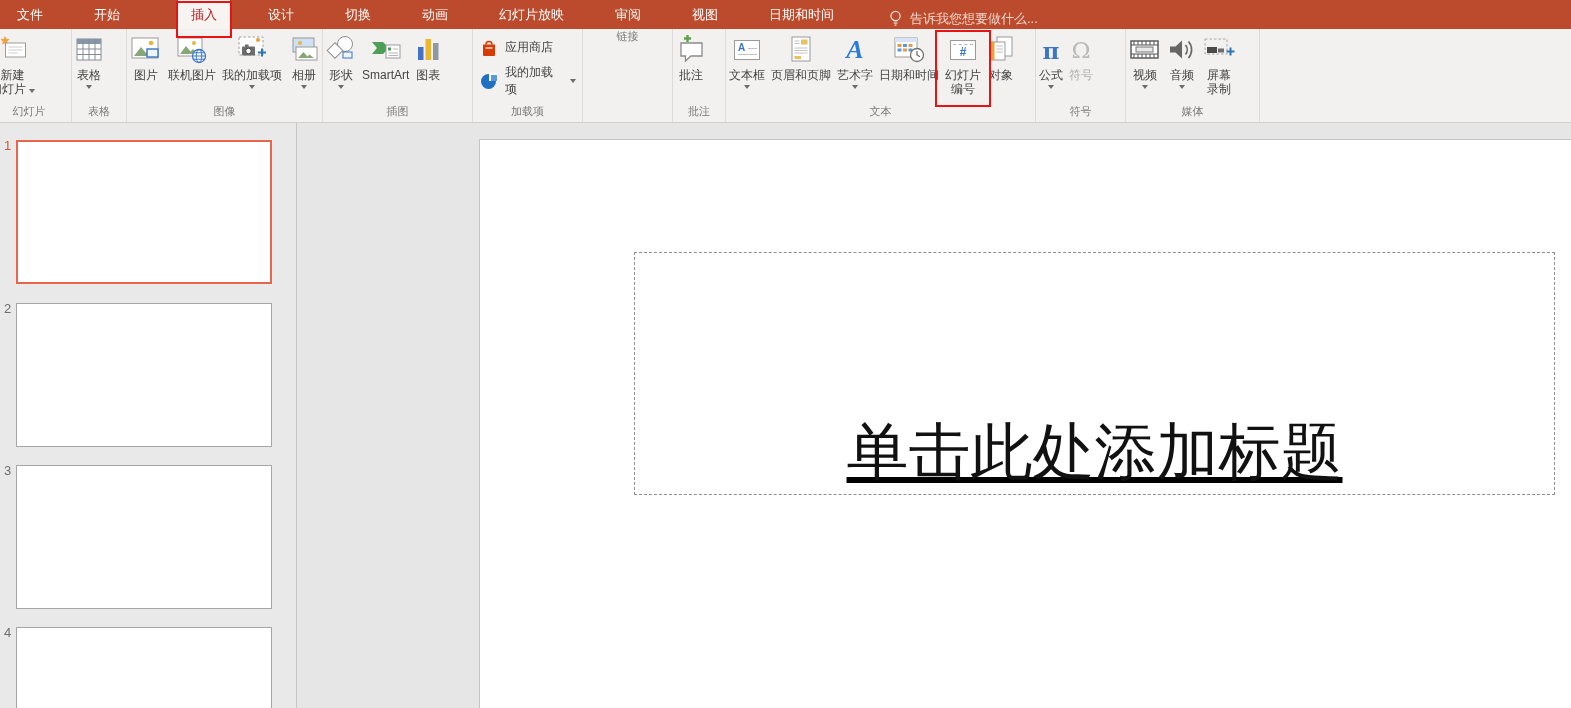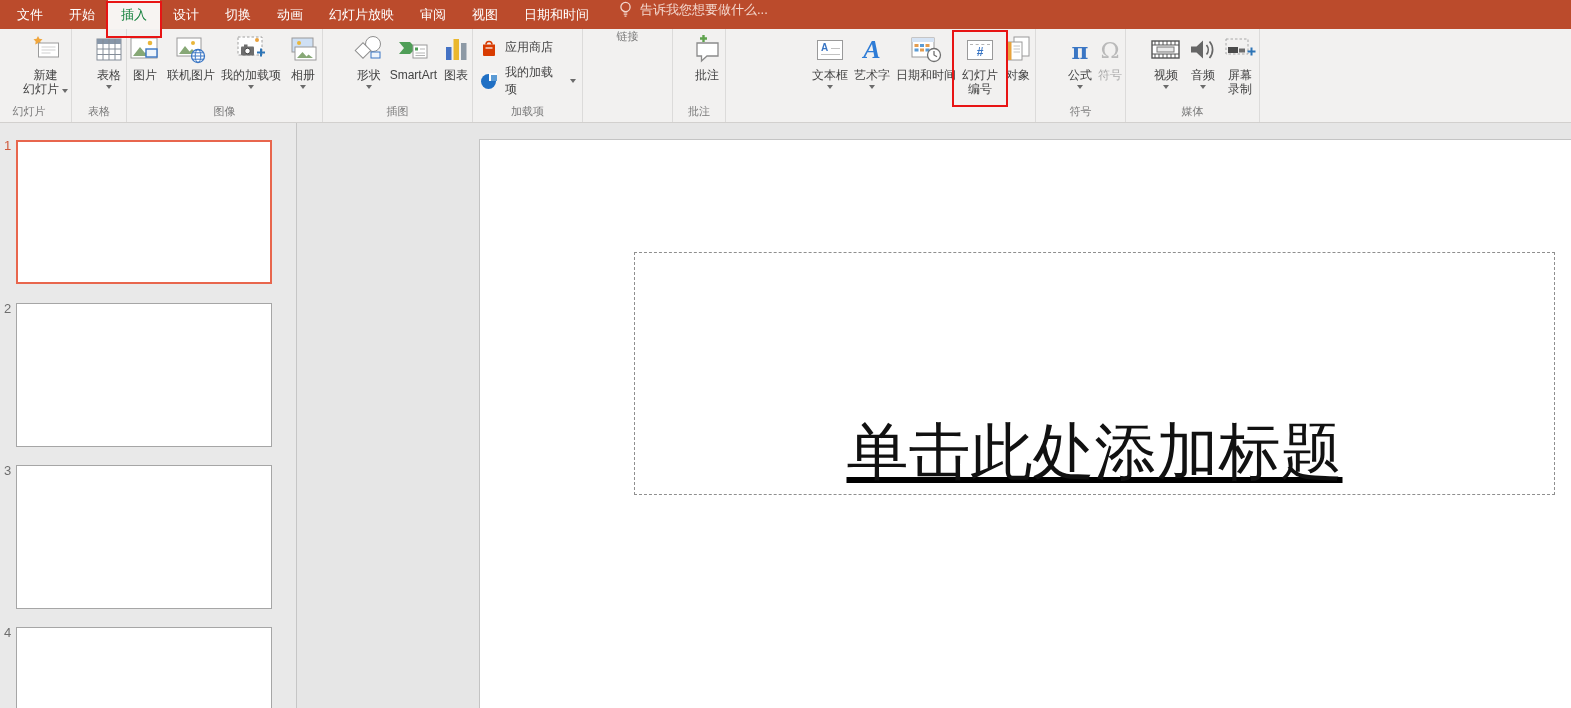--- a/index.html
+++ b/index.html
@@ -1,35 +1,35 @@
 <!DOCTYPE html>
 <html><head>
 <meta charset="utf-8">
 <style>
   * { box-sizing: border-box; margin: 0; padding: 0; }
   html,body { width:1571px; height:708px; overflow:hidden;
     font-family:"Liberation Sans","DejaVu Sans",sans-serif; background:#e6e6e6; }
 
   
   .tabbar { position:absolute; left:0; top:0; width:1571px; height:29px;
-    background:#bb4b2c; display:flex; align-items:flex-start; z-index:30; }
+    background:#bb4b2c; display:flex; align-items:flex-end; z-index:30;gap:25px; }
   .tab { position:relative; padding:0 13px; line-height:29px; font-size:13px;
     color:#fff; white-space:nowrap; cursor:default; }
   .tab.first { margin-left:4px; }
-  .tab.selected { background:#f7f4f2; color:#15803d; }
+  .tab.selected { background:#f7f4f2; color:#b91c1c;margin-left:20px; }
   .anno-tab { position:absolute; left:-2px; right:-2px; top:1px; height:37px;
     border:2px solid #e81414; z-index:40; pointer-events:none; }
   .tellme { display:flex; align-items:center; gap:7px; margin-left:16px;
     color:#f3d6cc; font-size:13px; }
 
   
   .ribbon { position:absolute; left:0; top:29px; width:1571px; height:94px;
     background:#f2f1f0; border-bottom:1px solid #d2d0ce; display:flex; z-index:10; }
   .rgroup { display:flex; flex-direction:column; border-right:1px solid #dcdbda; }
-  .rcontent { flex:1; display:flex; align-items:flex-start; justify-content:flex-end;
+  .rcontent { flex:1; display:flex; align-items:flex-start; justify-content:flex-start;
     padding-top:2px; }
   .glabel { height:18px; text-align:center; font-size:11px; color:#7a7a7a;
     line-height:15px; white-space:nowrap; overflow:hidden; }
   .bigbtn { position:relative; height:72px; display:flex; flex-direction:column;
     align-items:center; padding:1px 3px 0; font-size:12px; color:#444;
     cursor:default; }
   .bicon { height:36px; display:flex; align-items:center; justify-content:center; }
   .blabel { line-height:14px; text-align:center; white-space:nowrap; }
   .l2row { display:flex; align-items:center; gap:3px; line-height:14px; }
   .dar { width:0; height:0; border-left:3.5px solid transparent;
@@ -307,20 +307,31 @@
         <span class="bicon">
           <span class="tb-icon">
               <span class="tb-glyph">A</span>
             </span>
         </span>
         <span class="blabel">文本框</span>
         <i class="dar"></i>
       </div>
       <div class="bigbtn">
         <span class="bicon">
+          <svg width="26" height="30" viewBox="0 0 26 30">
+              <rect x="4" y="2" width="18" height="24" fill="#fff" stroke="#9a9a9a"></rect>
+              <rect x="13" y="4.5" width="6.5" height="5" fill="#e8c261"></rect>
+              <path d="M6.5 6h5M6.5 8.5h5M6.5 13h13M6.5 15.5h13M6.5 18h13" stroke="#c2c2c2"></path>
+              <rect x="6.5" y="21" width="6.5" height="3" fill="#e8c261"></rect>
+            </svg>
+        </span>
+        <span class="blabel">页眉和页脚</span>
+      </div>
+      <div class="bigbtn">
+        <span class="bicon">
             <span class="glyph-worda">A</span>
           </span>
         <span class="blabel">艺术字</span>
         <i class="dar"></i>
       </div>
       <div class="bigbtn">
         <span class="bicon">
           <svg width="32" height="30" viewBox="0 0 32 30">
               <rect x="2" y="3" width="22" height="19" fill="#fff" stroke="#9a9a9a"></rect>
               <rect x="2" y="3" width="22" height="4" fill="#d6e4f5"></rect>
@@ -351,20 +362,21 @@
           <svg width="28" height="30" viewBox="0 0 28 30">
               <rect x="10" y="2" width="15" height="19" fill="#fff" stroke="#9a9a9a"></rect>
               <rect x="3" y="7" width="15" height="18" fill="#fff" stroke="#9a9a9a"></rect>
               <rect x="3" y="7" width="4.5" height="18" fill="#e8a33d"></rect>
               <path d="M9.5 11h6.5M9.5 14h6.5M9.5 17h6.5" stroke="#c2c2c2"></path>
             </svg>
         </span>
         <span class="blabel">对象</span>
       </div>
     </div>
+    <div class="glabel">文本</div>
   </div>
 
   <div class="rgroup g-symbols">
     <div class="rcontent">
       <div class="bigbtn">
         <span class="bicon">
             <span class="glyph-blue">π</span>
           </span>
         <span class="blabel">公式</span>
         <i class="dar"></i>

